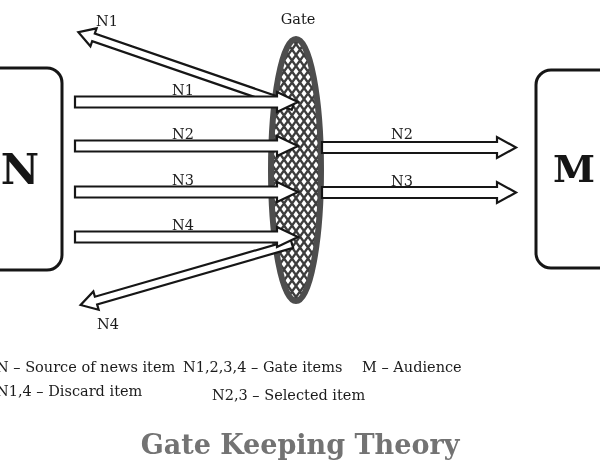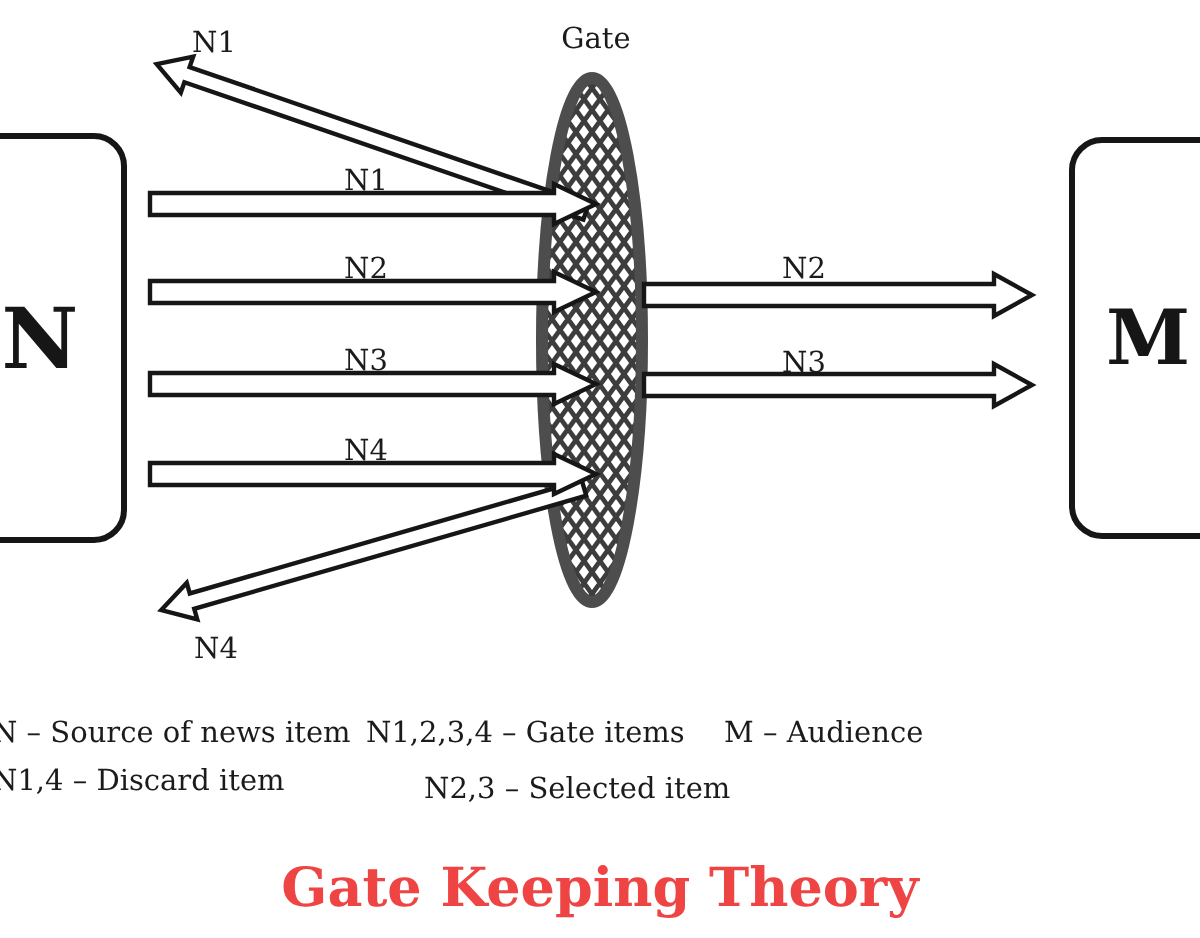--- a/index.html
+++ b/index.html
@@ -40,21 +40,21 @@
   .l3 { left: 362px; top: 359px; }
   .l4 { left: -4px;  top: 383px; }
   .l5 { left: 183px; top: 387px; margin-left: 29px; }
   #diagram-title {
     position: absolute;
     left: 0; right: 0;
     top: 429px;
     text-align: center;
     font-size: 27px;
     font-weight: bold;
-    color: #ef4444;
+    color: #737373;
   }
 </style>
 </head>
 <body>
 
 <div id="stage">
 
   <svg id="diagram-svg" width="600" height="355" viewBox="0 0 600 355">
     <defs>
       <pattern id="hatch" width="8" height="11" patternUnits="userSpaceOnUse">

